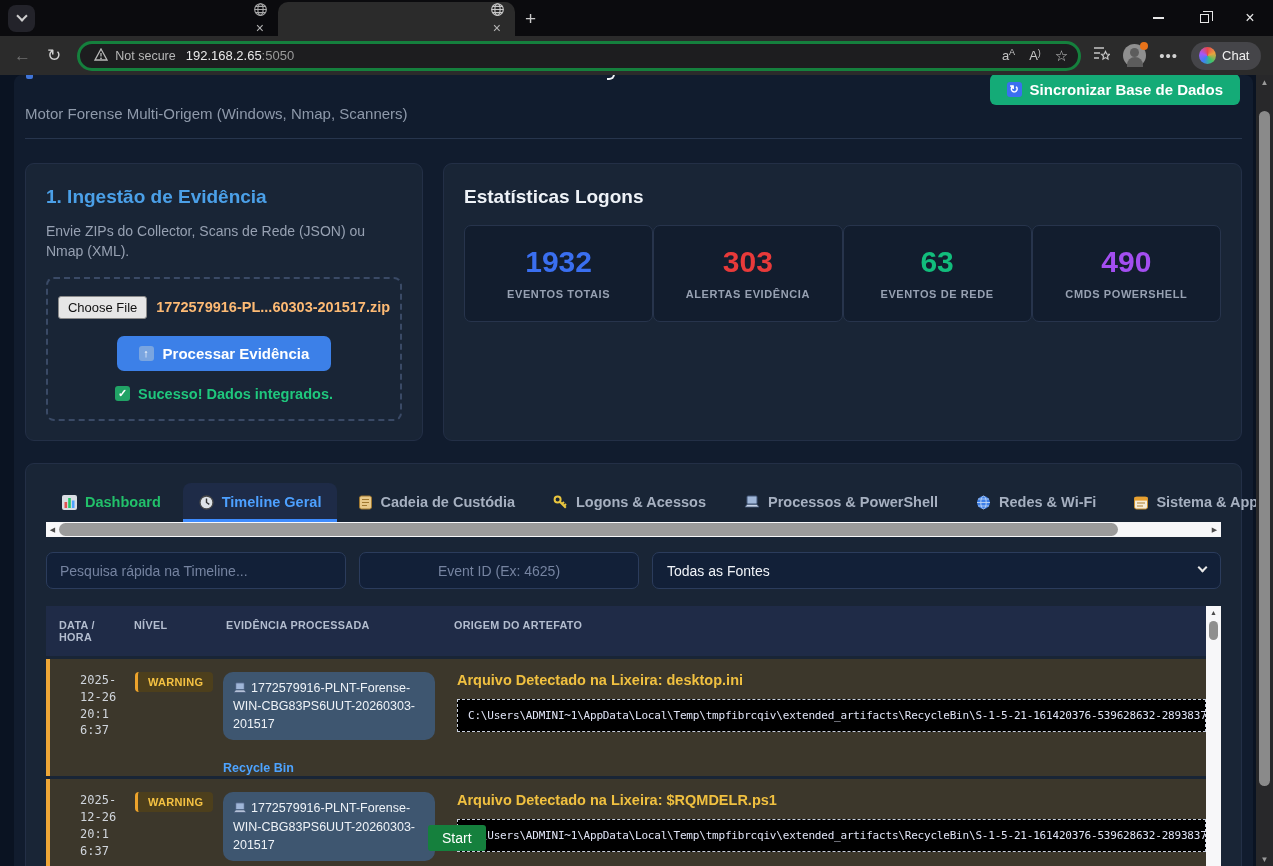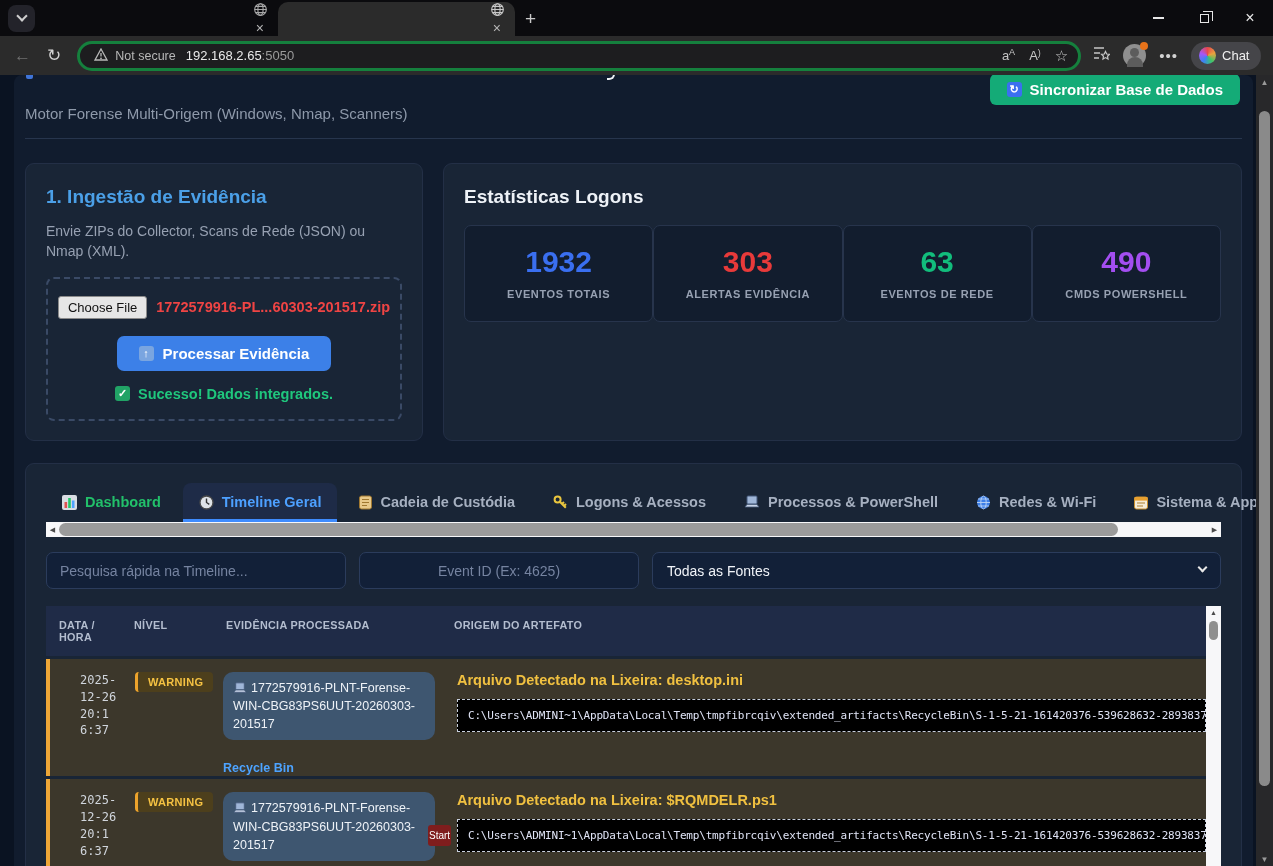--- a/index.html
+++ b/index.html
@@ -74,21 +74,21 @@
 
   .cardsrow { margin-top:24px; display:flex; gap:20px; }
   .card { background:#192536; border:1px solid #232f46; border-radius:9px; }
   .ingest { width:398px; height:278px; padding:22px 20px; }
   .ingest h2 { color:#4ba0e8; font-size:19px; }
   .ingest .desc { margin-top:13px; color:#97a1b2; font-size:14px; line-height:1.45; }
   .dropzone { margin-top:15px; border:2px dashed #3a4a66; border-radius:8px; padding:17px 10px; text-align:center; }
   .filerow { display:flex; align-items:center; justify-content:center; gap:9px; }
   .choosefile { background:#e6e6e6; border:1px solid #8a8a8a; border-radius:3px; color:#111; font-size:13px;
                 padding:3px 9px; white-space:nowrap; }
-  .filename { color:#ef4444; font-weight:bold; font-size:14.5px; white-space:nowrap; }
+  .filename { color:#fdba74; font-weight:bold; font-size:14.5px; white-space:nowrap; }
   .processbtn { margin:17px auto 0; width:fit-content; background:#3c80e8; border-radius:7px; padding:9px 22px;
                 color:#fff; font-weight:bold; font-size:15px; display:flex; align-items:center; gap:9px; }
   .upico { width:15px; height:15px; background:#7aa5e0; border-radius:3px; color:#fff; font-size:11px;
            display:flex; align-items:center; justify-content:center; }
   .success { margin-top:15px; display:flex; align-items:center; justify-content:center; gap:8px;
              color:#1fc77d; font-weight:bold; font-size:14.5px; }
   .checkico { width:15px; height:15px; background:#21a366; border-radius:3px; color:#fff; font-size:11px;
               display:flex; align-items:center; justify-content:center; }
 
   .stats { flex:1; height:278px; padding:22px 20px; }
@@ -140,22 +140,22 @@
   .c-evid { padding:13px 0 0 12px; min-width:0; }
   .evtitle { color:#f0c040; font-weight:bold; font-size:14.5px; }
   .codeblock { margin-top:11px; background:#000; border:1px dashed #c8cfdd; padding:9px 10px; color:#dfe3f5;
                font-family:"DejaVu Sans Mono", monospace; font-size:11px; letter-spacing:-.2px;
                white-space:nowrap; overflow:hidden; }
 
   .vscroll { width:15px; background:#f7f7f9; position:relative; }
   .vscroll .arr { width:15px; height:13px; color:#4a4a4a; font-size:7px; display:flex; align-items:center; justify-content:center; }
   .vscroll .thumb { margin:2px auto 0; width:9px; height:19px; background:#8f8f8f; border-radius:5px; }
 
-  .starttip { position:absolute; left:428px; top:825px; background:#7f1d1d; color:#fff; font-size:10px;
-              padding:5px 1px; border-radius:3px; }
+  .starttip { position:absolute; left:428px; top:825px; background:#15803d; color:#fff; font-size:14px;
+              padding:5px 14px; border-radius:3px; }
 </style>
 </head>
 <body>
 
 <div class="tabstrip">
   <div class="tabsearch">
       <div class="chev"></div>
     </div>
   <div class="tab">
     <span><svg width="15" height="15" viewBox="0 0 16 16">

